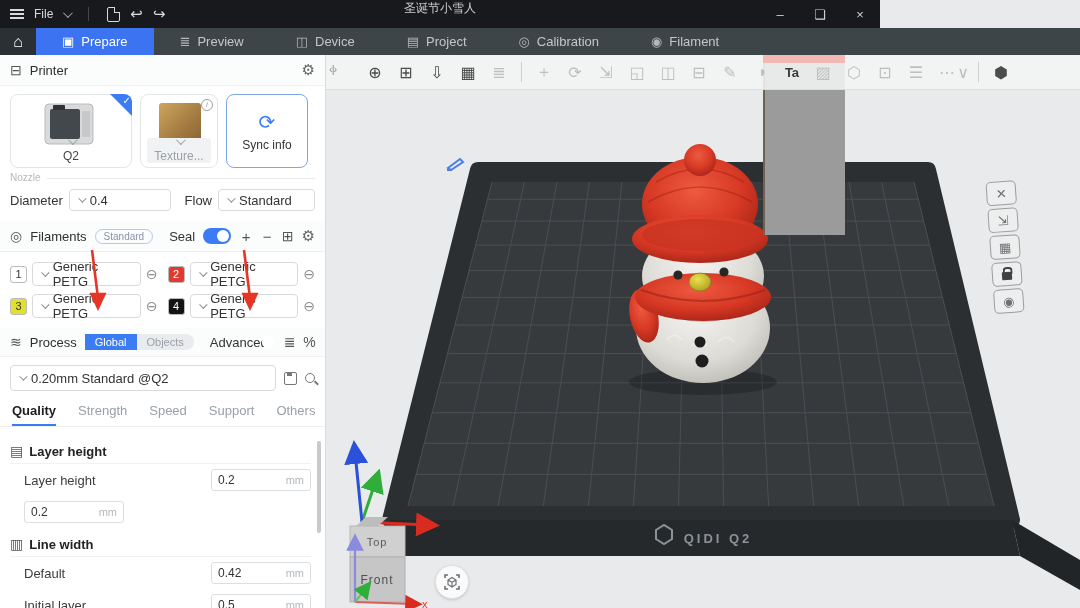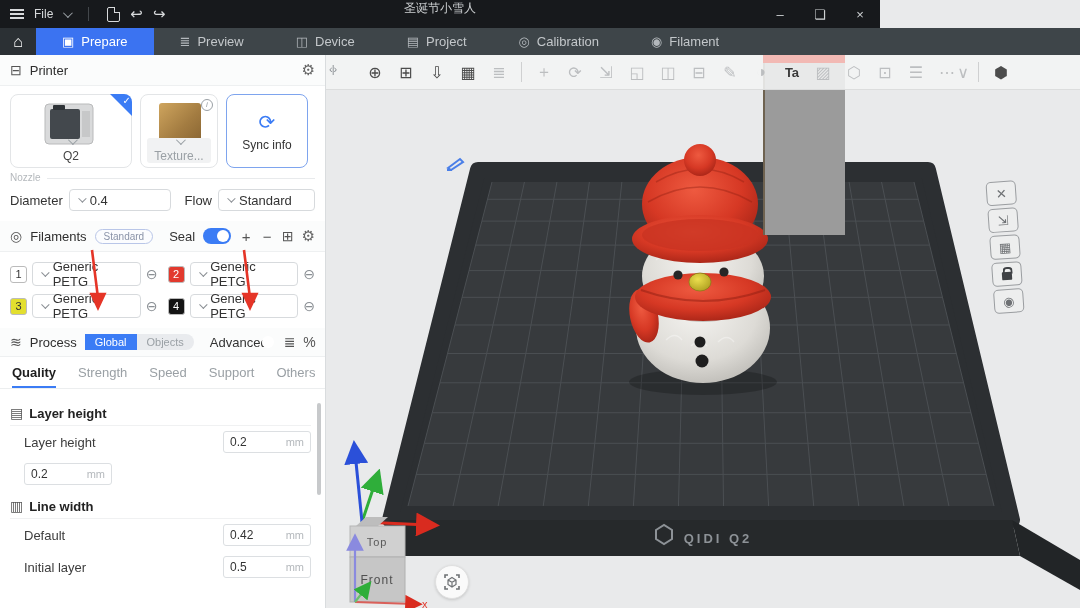--- a/index.html
+++ b/index.html
@@ -93,21 +93,21 @@
 
   .ptabs { display:flex; gap:22px; padding:8px 12px 0 12px; border-bottom:1px solid #eceeef; }
   .ptab { font-size:13px; color:#9aa0a5; padding-bottom:6px; }
   .ptab.active { color:#1e1e1e; font-weight:bold; border-bottom:2.5px solid #3b7cf5; }
 
   .settings { padding:8px 14px 0 10px; position:relative; height:196px; overflow:hidden; }
   .grp-head { display:flex; align-items:center; gap:6px; margin-top:8px; padding-bottom:4px; border-bottom:1px solid #f0f1f2; }
   .grp-title { font-weight:bold; font-size:13px; color:#222; }
   .set-row { display:flex; align-items:center; padding:5px 0 5px 14px; }
   .set-label { flex:1; font-size:13px; color:#3c3c3c; }
-  .valbox { width:88px; height:22px; border:1px solid #dcdfe2; border-radius:3px; display:flex; align-items:center; padding:0 6px; }
+  .valbox { width:100px; height:22px; border:1px solid #dcdfe2; border-radius:3px; display:flex; align-items:center; padding:0 6px; }
   .valbox input { border:none; outline:none; width:50px; font-size:12px; color:#333; font-family:"Liberation Sans",sans-serif; }
   .unit { font-size:11px; color:#b4b8bc; margin-left:auto; }
   .scrollthumb { position:absolute; right:4px; top:14px; width:4px; height:92px; background:#c7c9cb; border-radius:2px; }
   .arrows-overlay { position:absolute; left:0; top:135px; width:326px; height:130px; pointer-events:none; z-index:15; }
 
   
   .viewport { position:absolute; left:326px; top:55px; width:754px; height:553px; background:#e9eaeb; }
   .grayrect { position:absolute; left:437px; top:7px; width:82px; height:173px; background:#9b9b9b; border-left:2px solid #6e6250; z-index:2; }
   .pinkstrip { position:absolute; left:437px; top:0; width:82px; height:8px; background:#f2b9b4; z-index:4; }
   .vtoolbar { position:absolute; left:0; top:0; width:754px; height:35px; background:rgba(243,244,244,0.88); border-bottom:1px solid #dcdddd; display:flex; align-items:center; gap:5px; padding-left:36px; z-index:3; }
@@ -287,20 +287,28 @@
       <span class="on">Global</span>
       <span class="off">Objects</span>
     </span>
     <span class="flex1"></span>
     <span>Advanced</span>
     <span class="toggle"></span>
     <span class="ico-gray">≣</span>
     <span class="ico-gray">%</span>
   </div>
 
+  <div class="preset-row">
+    <span class="select preset-sel">
+        <span class="chev"></span>
+        <span>0.20mm Standard @Q2</span>
+      </span>
+    <span class="saveico"></span>
+    <span class="searchico"></span>
+  </div>
 
   <div class="ptabs">
     <span class="ptab active">Quality</span>
     <span class="ptab">Strength</span>
     <span class="ptab">Speed</span>
     <span class="ptab">Support</span>
     <span class="ptab">Others</span>
   </div>
 
   <div class="settings">

